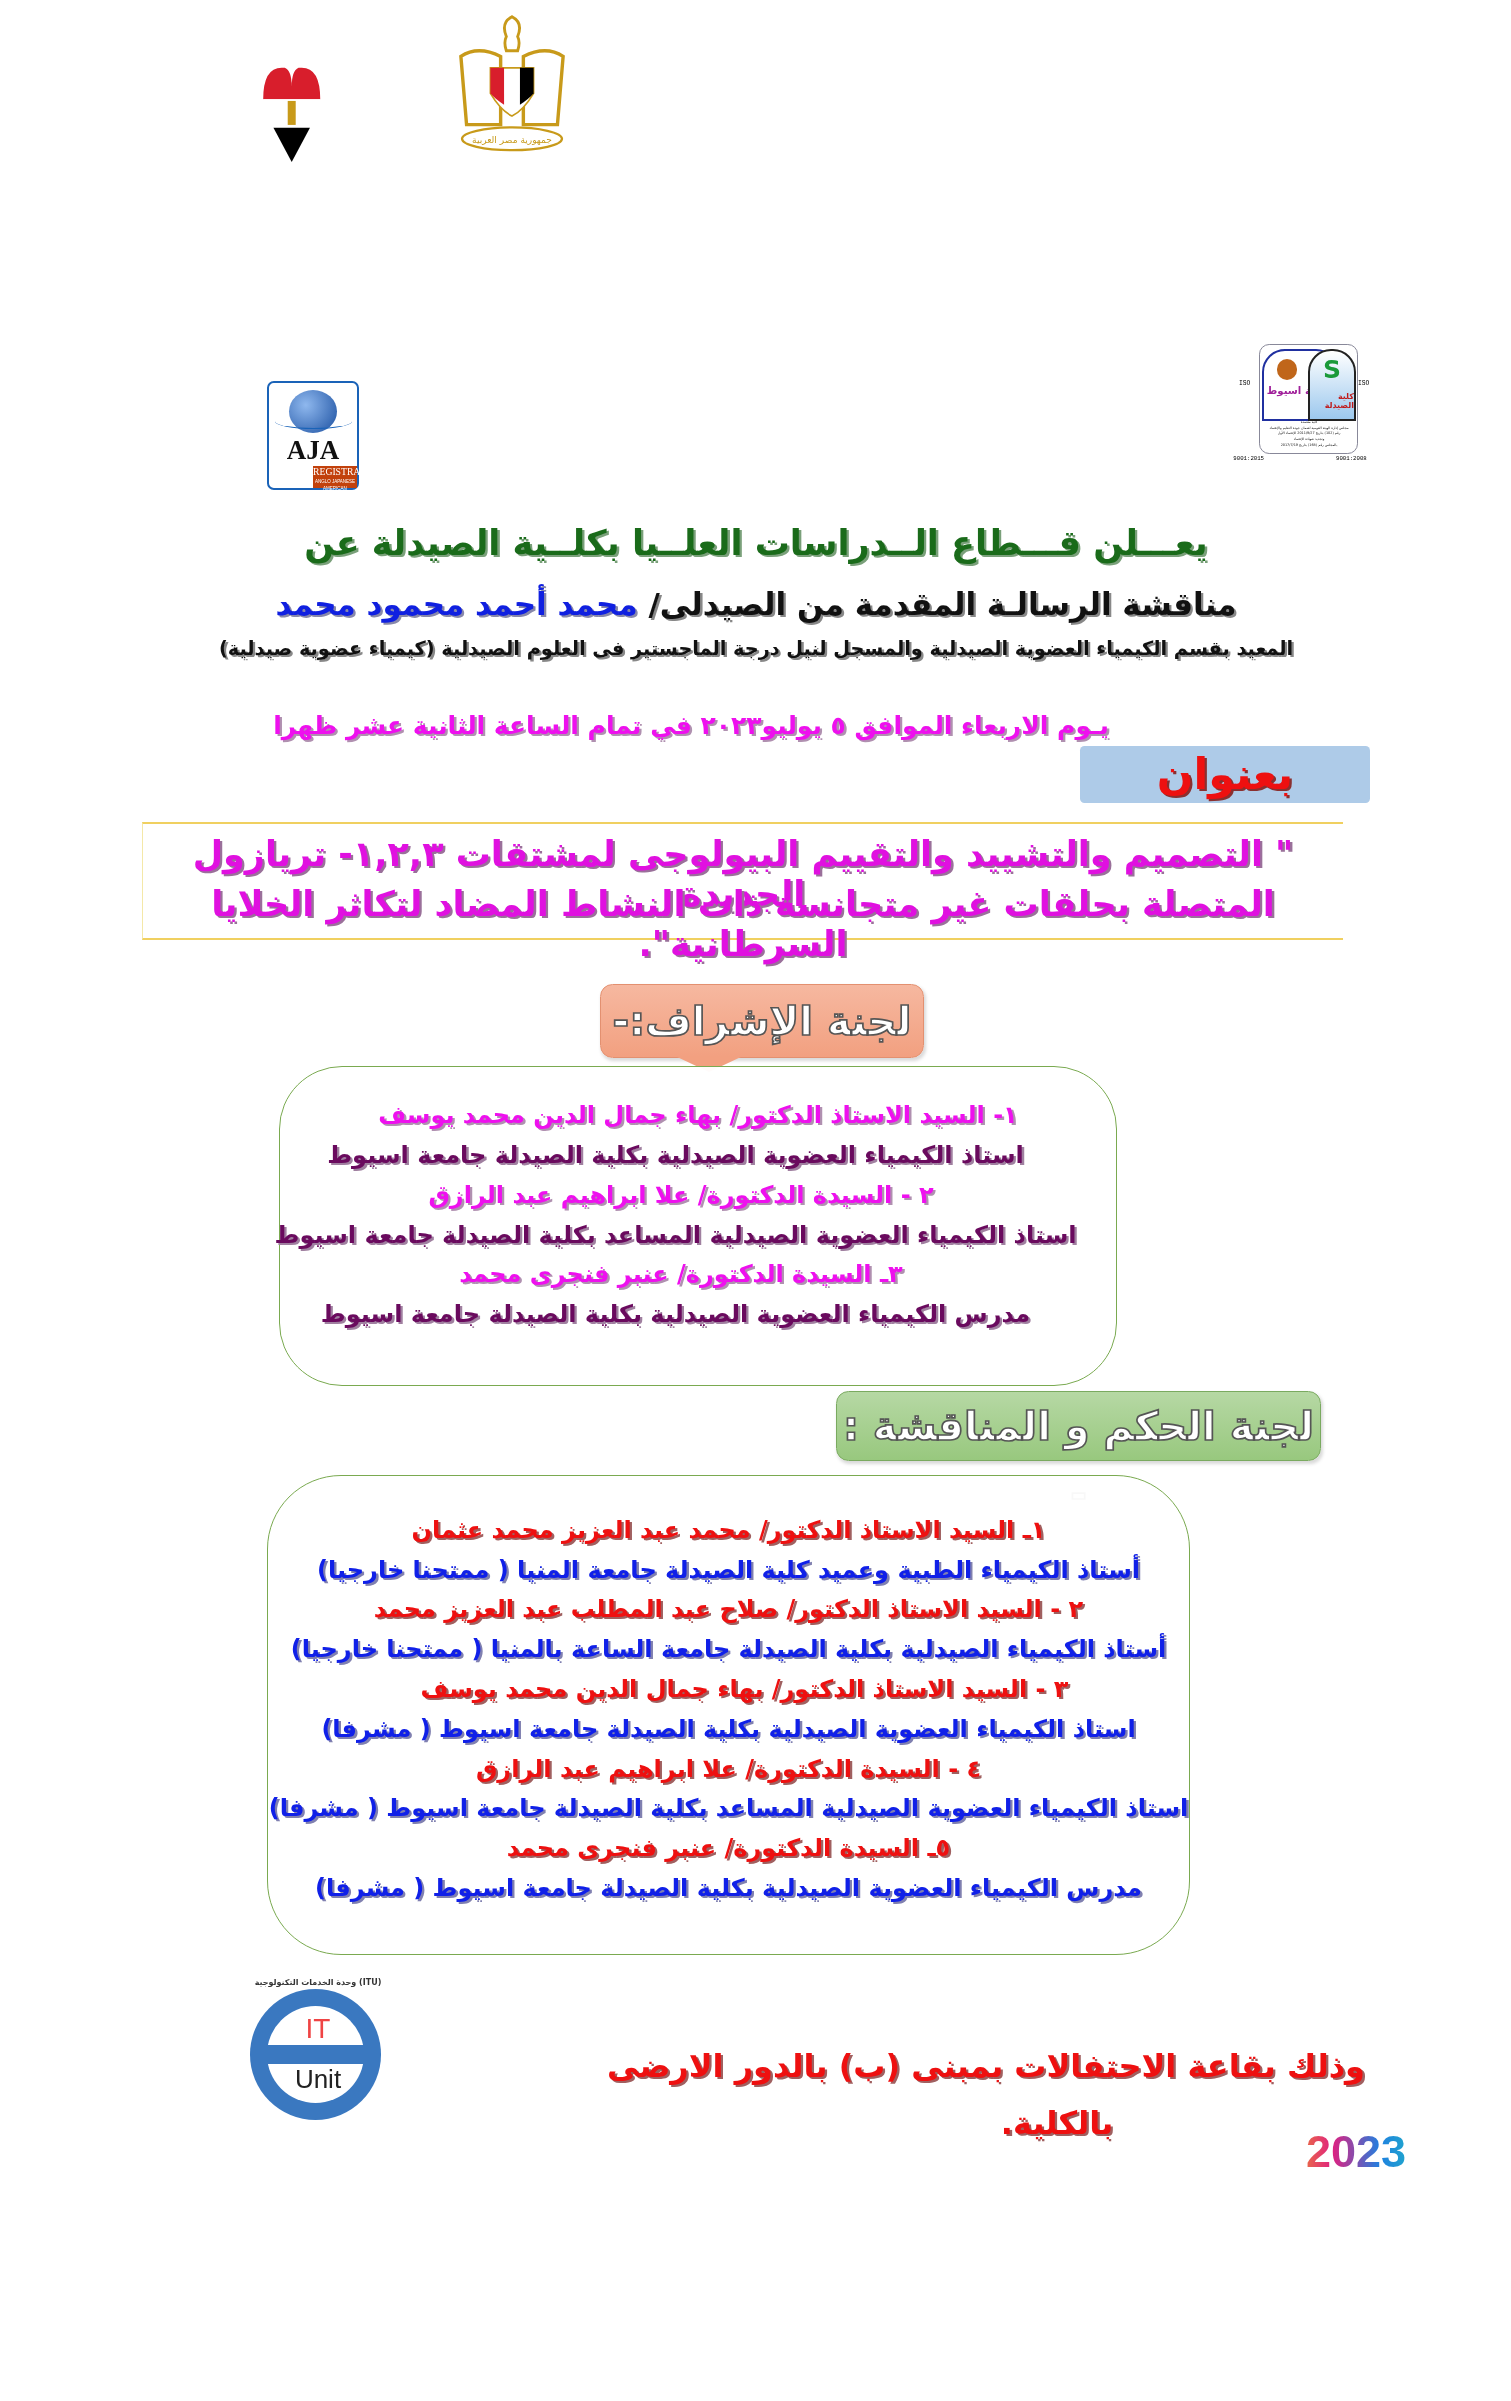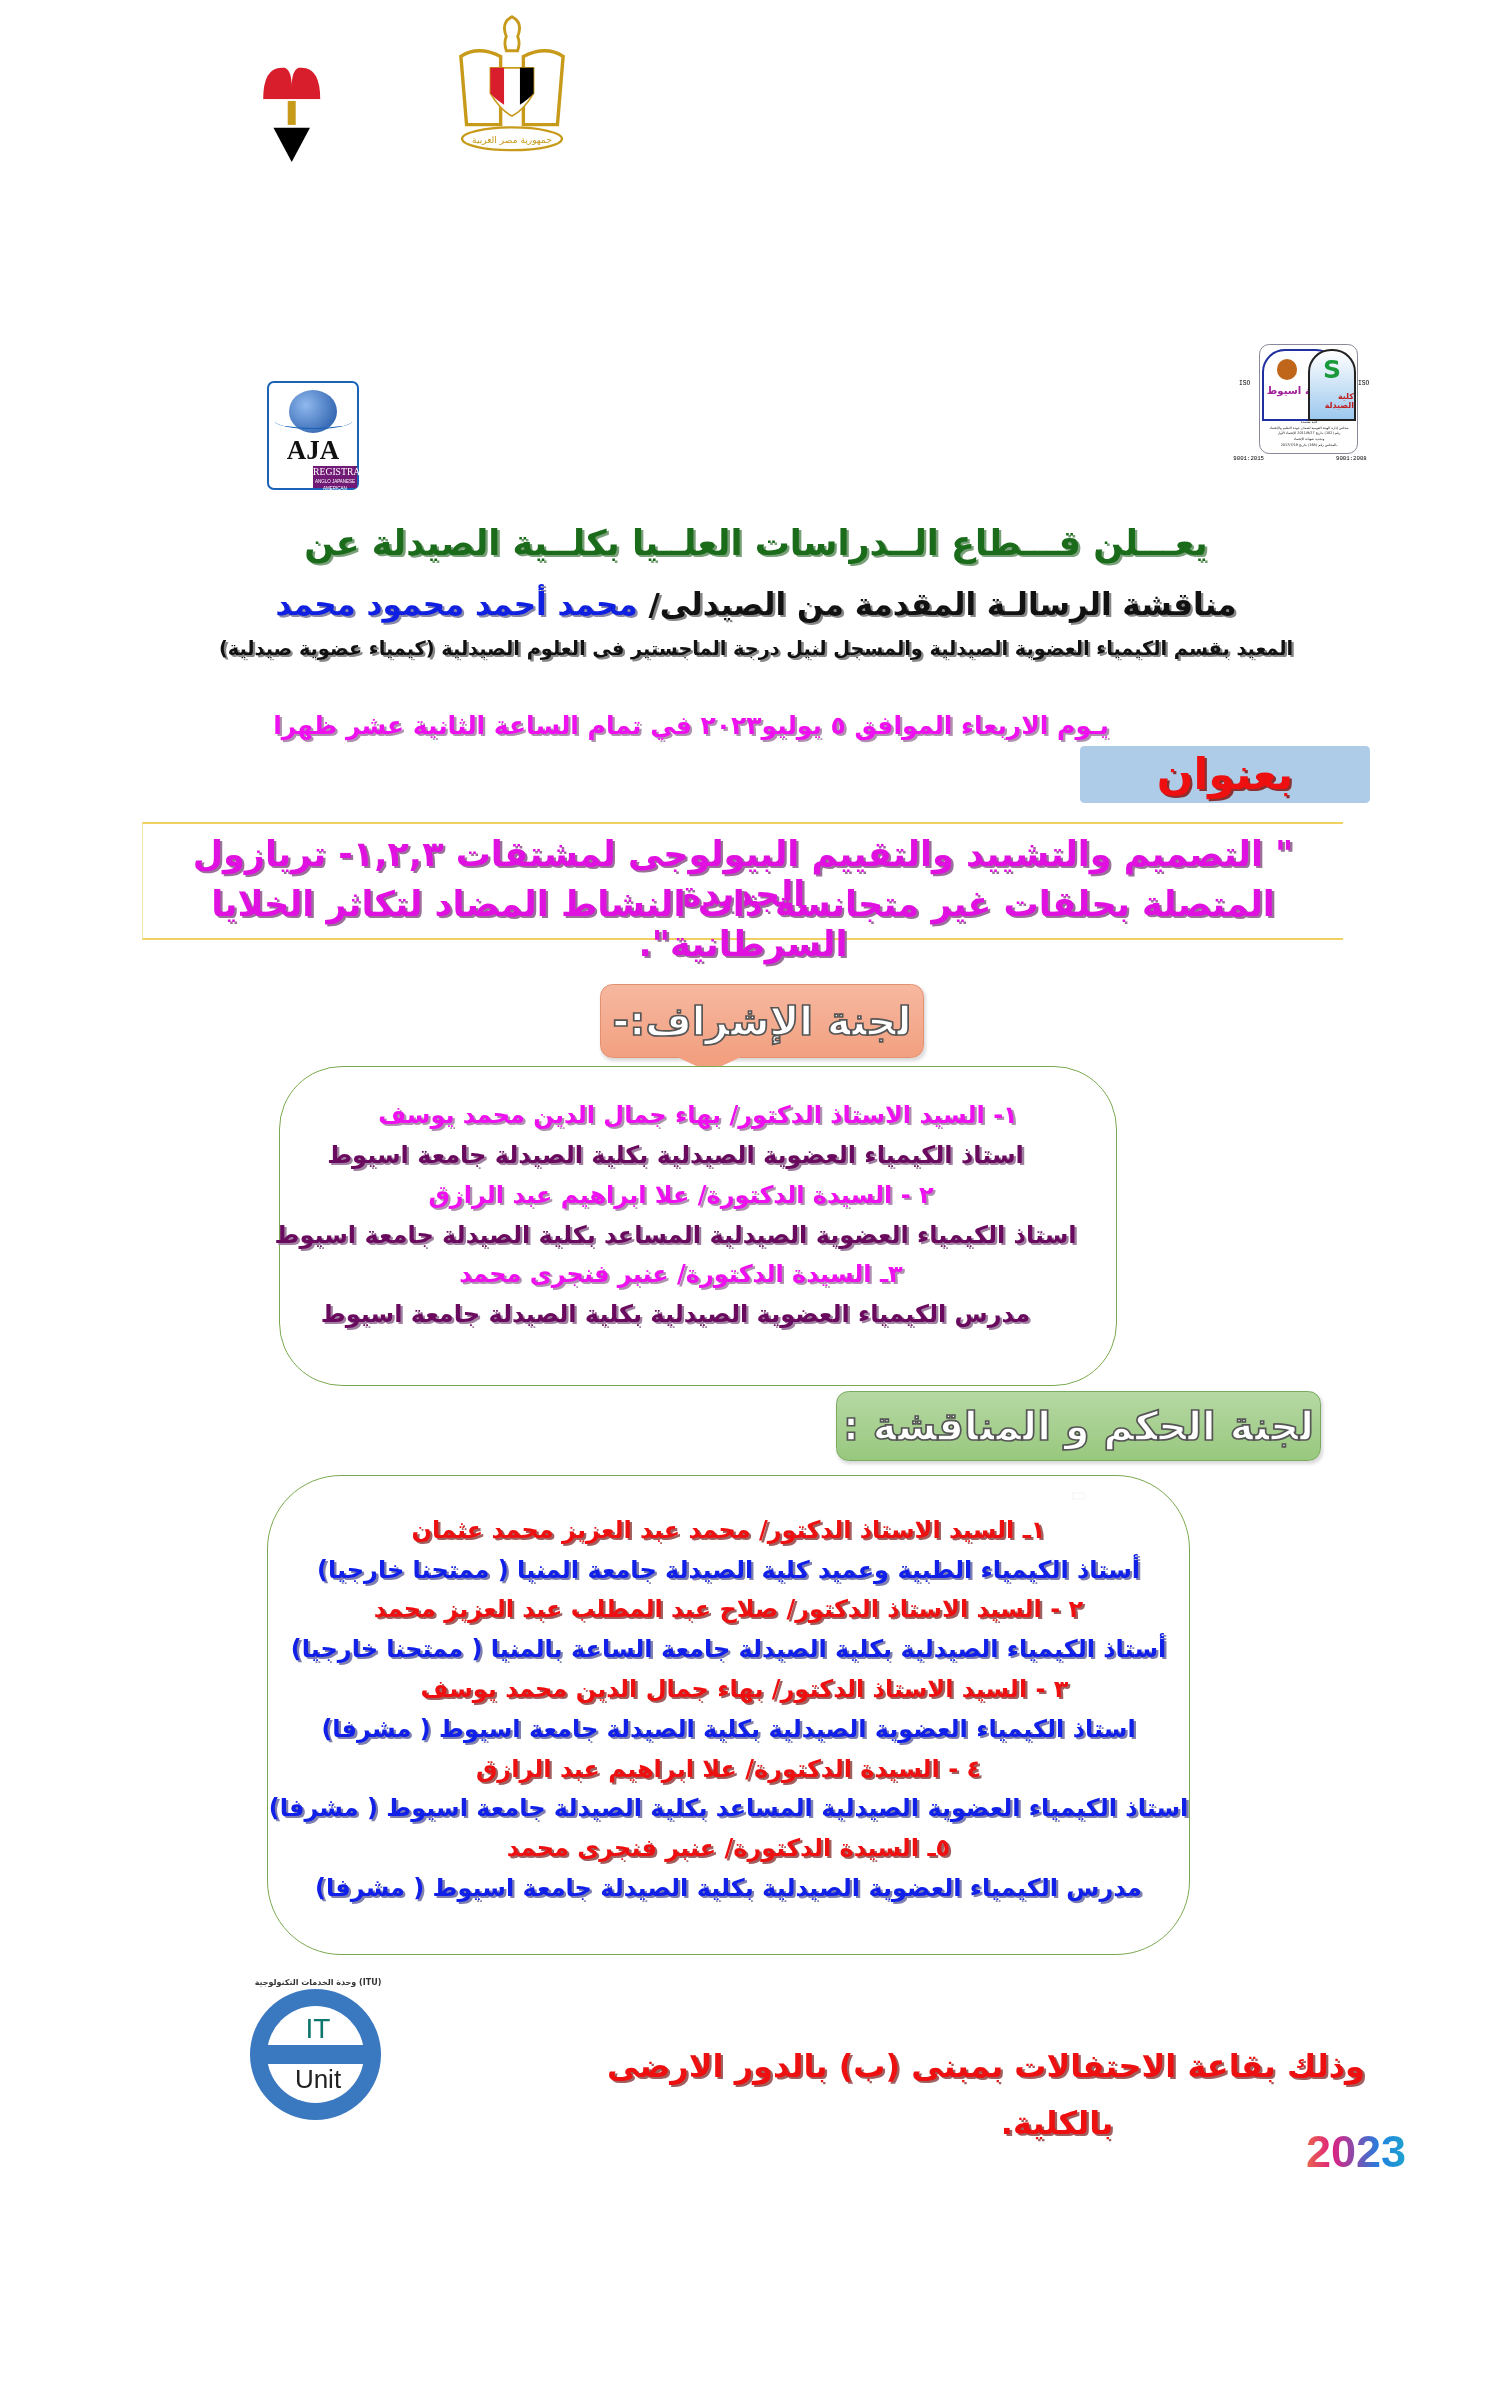--- a/index.html
+++ b/index.html
@@ -105,21 +105,21 @@
     <path d="M114 100 L138 100 L138 145 Q130 155 114 165 Z" fill="#000"></path>
     <ellipse cx="100" cy="225" rx="88" ry="20" fill="none" stroke="#c89a1a" stroke-width="4"></ellipse>
     <text x="100" y="232" font-size="16" text-anchor="middle" fill="#c89a1a" font-family="DejaVu Sans, sans-serif">جمهورية مصر العربية</text>
   </svg>
 </div>
 
 <div class="logo" style="left:267px; top:381px; width:88px; height:105px; border:2.8px solid #1a63b8; border-radius:6.8px; background:#fff; direction:ltr;">
   <div style="position:absolute; left:20px; top:6.8px; width:48px; height:43px; border-radius:50%; background:radial-gradient(circle at 35% 35%, #8fb8ee, #1a4fa0);"></div>
   <div style="position:absolute; left:5.7px; top:31px; width:77px; height:14px; border-bottom:1.7px solid #1a63b8; border-radius:50%;"></div>
   <div style="position:absolute; top:52px; left:0; right:0; text-align:center; font-family:'Liberation Serif', serif; font-size:27px; font-weight:bold; color:#111;">AJA</div>
-  <div style="position:absolute; bottom:0; left:0; right:0; height:21.6px; background:#701a75; color:#fff; text-align:center;margin-left:44px;">
+  <div style="position:absolute; bottom:0; left:0; right:0; height:21.6px; background:#c2410c; color:#fff; text-align:center;margin-left:44px;">
     <div style="font-family:'Liberation Serif', serif; font-size:9.7px; line-height:12.5px;">REGISTRARS</div>
     <div style="font-family:'Liberation Sans', sans-serif; font-size:4.5px; line-height:6.8px;">ANGLO JAPANESE AMERICAN</div>
   </div>
 </div>
 
 <div class="logo" style="left:1239px; top:344px; width:136px; height:119px;">
   <div style="position:absolute; left:20px; top:0; width:97px; height:108px; border:1.1px solid #889; border-radius:10.2px; background:#fff;"></div>
   <div style="position:absolute; left:23px; top:4.5px; width:45px; height:68px; border:2.3px solid #2030a0; border-radius:23px 23px 0 0; background:#fff;padding-left:28px;">
     <div style="position:absolute; left:12.5px; top:8.5px; width:20.5px; height:20.5px; border-radius:50%; background:#c0661a;"></div>
     <div style="position:absolute; left:0; right:0; top:34px; text-align:center; font-size:10.2px; font-weight:bold; color:#a0209a;">جامعة اسيوط</div>
@@ -188,21 +188,21 @@
   <div class="panel-line red" style="top:279px;">٤ - السيدة الدكتورة/ علا ابراهيم عبد الرازق</div>
   <div class="panel-line blue" style="top:318px;">استاذ الكيمياء العضوية الصيدلية المساعد بكلية الصيدلة جامعة اسيوط ( مشرفا)</div>
   <div class="panel-line red" style="top:358px;">٥ـ السيدة الدكتورة/ عنبر فنجرى محمد</div>
   <div class="panel-line blue" style="top:398px;">مدرس الكيمياء العضوية الصيدلية بكلية الصيدلة جامعة اسيوط ( مشرفا)</div>
 </div>
 
 <div class="logo" style="left:244px; top:1978px; width:148px; height:148px; direction:ltr;">
   <div style="position:absolute; left:5.7px; top:11.4px; width:131px; height:131px; border-radius:50%; background:#3a78c0;"></div>
   <div style="position:absolute; left:23px; top:28px; width:97px; height:97px; border-radius:50%; background:#fff;"></div>
   <div style="position:absolute; left:23px; top:67px; width:97px; height:19.3px; background:#3a78c0;"></div>
-  <div style="position:absolute; left:0; right:0; top:35px; text-align:center; font-family:'Liberation Sans', sans-serif; font-size:28px; color:#0f766e;">IT</div>
+  <div style="position:absolute; left:0; right:0; top:35px; text-align:center; font-family:'Liberation Sans', sans-serif; font-size:28px; color:#ef4444;">IT</div>
   <div style="position:absolute; left:0; right:0; top:86px; text-align:center; font-family:'Liberation Sans', sans-serif; font-size:26px; color:#222;">Unit</div>
   <div style="position:absolute; left:0; right:0; top:0; text-align:center; font-size:8px; font-weight:bold; color:#333;">وحدة الخدمات التكنولوجية (ITU)</div>
 </div>
 
 <div class="txt red" style="left:711px; width:654px; top:2047px; font-size:32px;">وذلك بقاعة الاحتفالات بمبنى (ب) بالدور الارضى</div>
 <div class="txt red" style="left:966px; width:182px; top:2104px; font-size:32px;">بالكلية.</div>
 
 <div class="txt" style="left:1285px; top:2126px; width:142px; font-family:'Liberation Sans', sans-serif; font-size:45px; direction:ltr;
             background:linear-gradient(90deg,#f0a020,#e02080,#2080e0,#20c0c0); -webkit-background-clip:text; background-clip:text; color:transparent;">2023</div>
 

